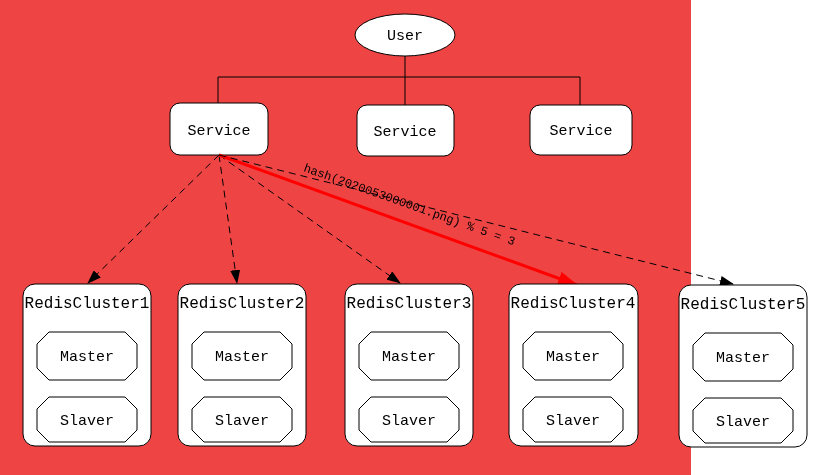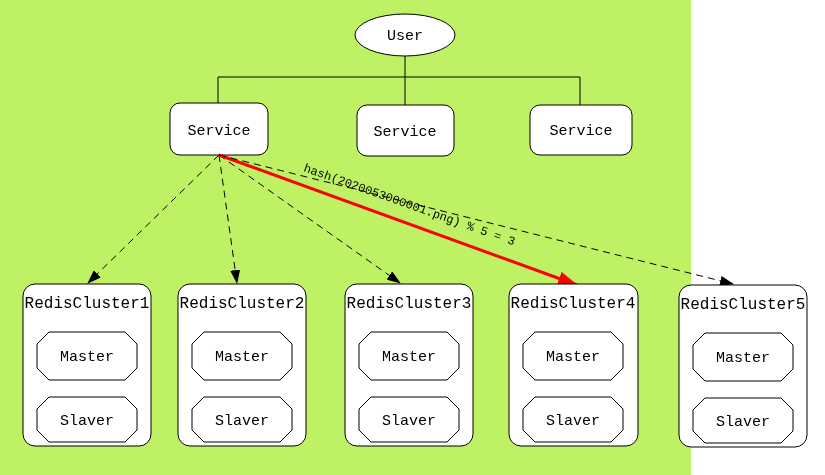--- a/index.html
+++ b/index.html
@@ -7,21 +7,21 @@
     padding: 0;
     background: #ffffff;
     width: 825px;
     height: 475px;
     overflow: hidden;
   }
   .canvas {
     position: relative;
     width: 691px;
     height: 475px;
-    background: #bef264;
+    background: #ef4444;
     text-align: center;
   }
   svg text {
     font-family: "Liberation Mono", "DejaVu Sans Mono", monospace;
     fill: #000000;
   }
   .node-shape {
     fill: #ffffff;
     stroke: #000000;
     stroke-width: 1;

